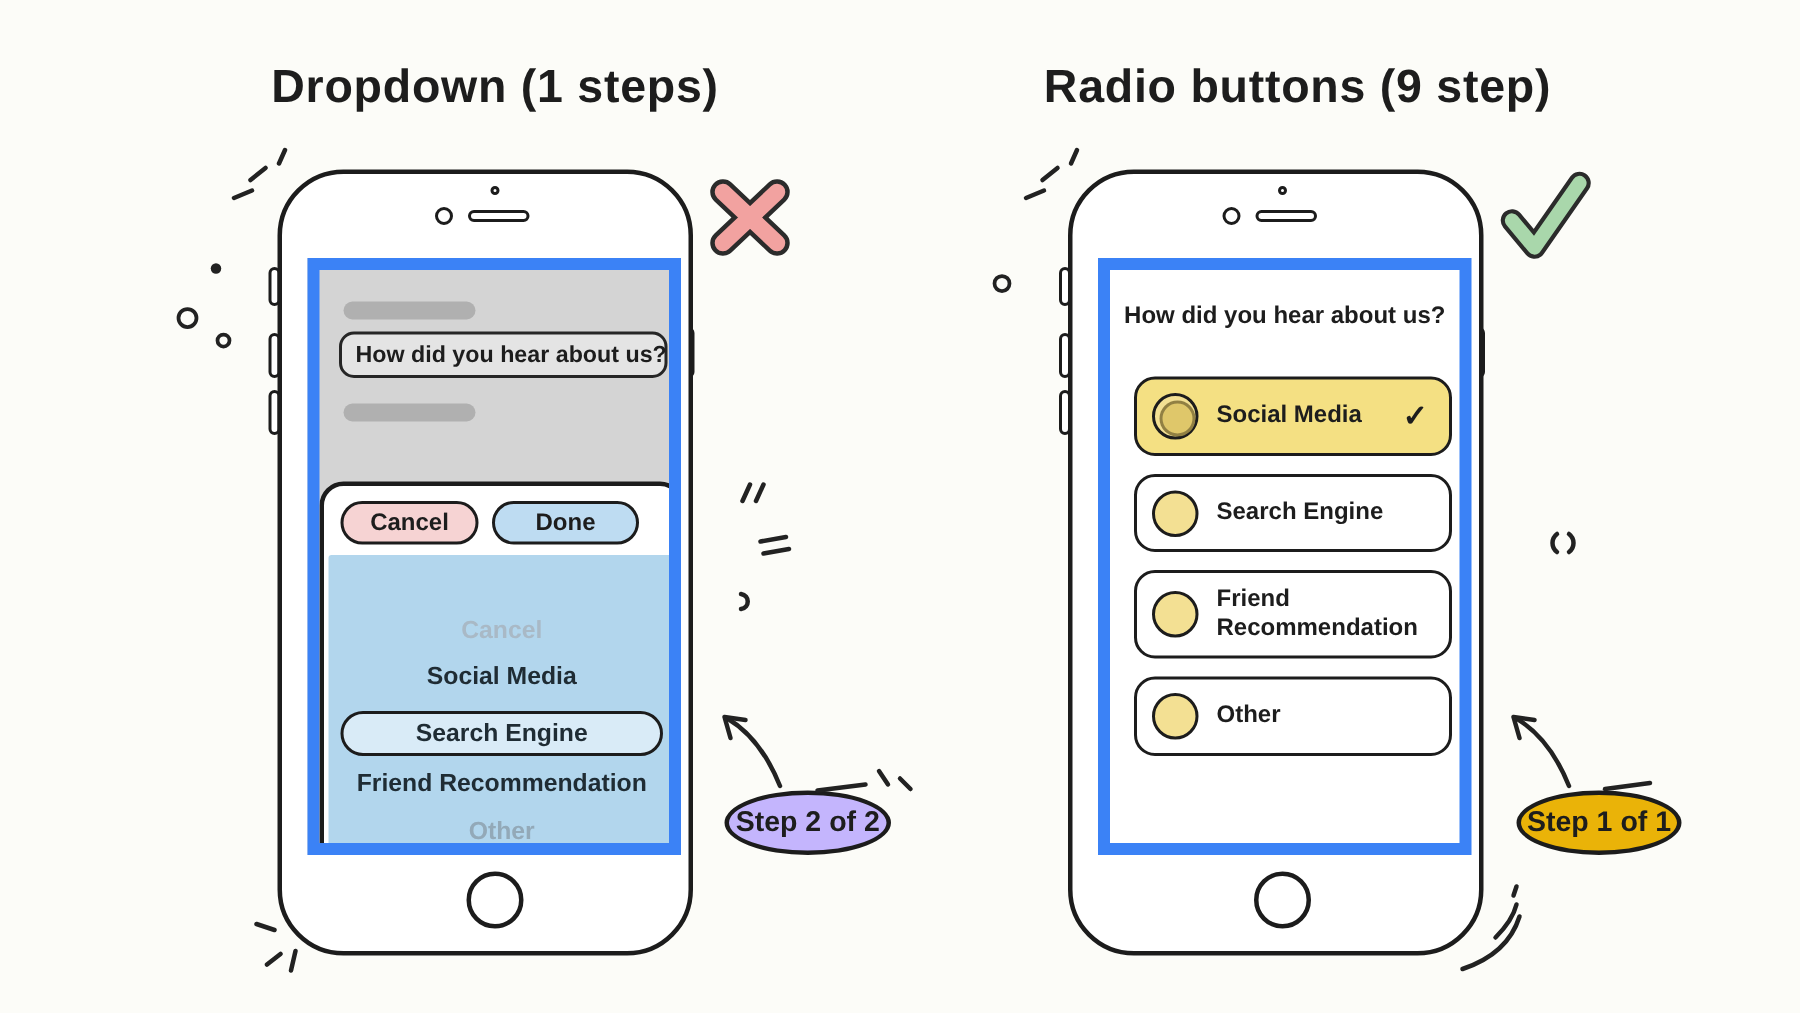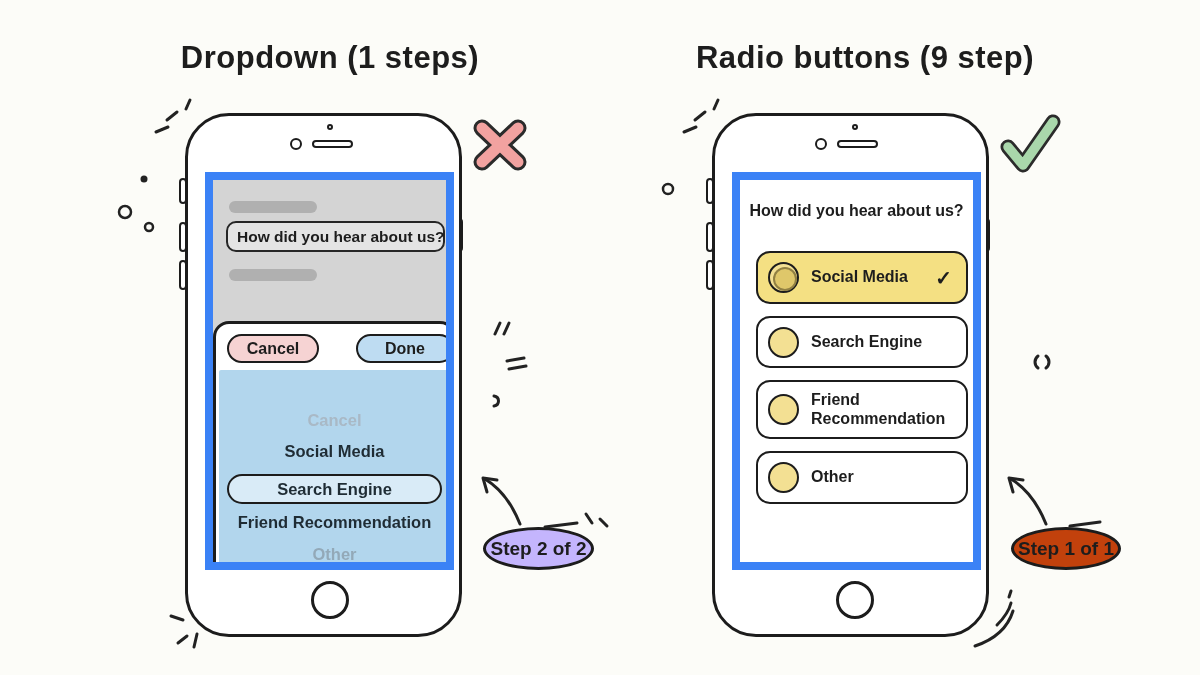--- a/index.html
+++ b/index.html
@@ -36,21 +36,21 @@
   .question { top:22px; width:100%; text-align:center; font-size:16px; font-weight:700; }
   .radio-opt { left:16px; width:212px; background:#fff; border:2.5px solid #1c1c1c; border-radius:14px; display:flex; align-items:center; padding:0 10px; gap:12px; }
   .radio-opt.selected { background:#f4e083; }
   .radio-circ { width:31px; height:31px; min-width:31px; border:2.5px solid #1c1c1c; border-radius:50%; background:#f3e093; position:relative; }
   .radio-circ.on::after { content:""; position:absolute; left:3px; top:3px; width:20px; height:20px; border-radius:50%; background:#dfc76a; border:2px solid rgba(80,70,35,.55); }
   .radio-lbl { font-size:16px; font-weight:700; line-height:1.15; flex:1; }
   .opt-check { font-size:20px; font-weight:700; margin-right:4px; }
 
   .step-badge { top:527px; height:43px; border:3px solid #1c1c1c; border-radius:50%; display:flex; align-items:center; justify-content:center; font-size:19px; font-weight:700; }
   .step-badge.pink { left:483px; width:111px; background:#c4b5fd; }
-  .step-badge.yellow { left:1011px; width:110px; background:#c2410c; }
+  .step-badge.yellow { left:1011px; width:110px; background:#eab308; }
 
   svg.overlay { left:0; top:0; pointer-events:none; }
 </style>
 </head>
 <body>
 
 <div class="abs panel-title" style="left:130px;">Dropdown (1 steps)</div>
 
 <div class="abs side-btn" style="left:179px;top:178px;height:26px;"></div>
 <div class="abs side-btn" style="left:179px;top:222px;height:30px;"></div>
@@ -68,21 +68,21 @@
   <div class="abs dropdown-field">
     <span class="lbl">How did you hear about us?</span>
     <svg width="18" height="11">
         <polyline points="2,2 9,8.5 16,2" fill="none" stroke="#222" stroke-width="2.8" stroke-linecap="round" stroke-linejoin="round"></polyline>
       </svg>
   </div>
   <div class="abs ph-bar" style="left:16px;top:89px;"></div>
 
   <div class="abs sheet">
     <div class="abs sheet-btn" style="left:11px;width:92px;background:#f6d3d3;">Cancel</div>
-    <div class="abs sheet-btn" style="left:140px;width:98px;background:#bedcf2;">Done</div>
+    <div class="abs sheet-btn" style="left:112px;width:98px;background:#bedcf2;">Done</div>
 
     <div class="abs picker">
       <div class="abs pick-item faded-top" style="top:41px;">Cancel</div>
       <div class="abs pick-item" style="top:72px;">Social Media</div>
       <div class="abs pick-pill">
         <span class="pick-item">Search Engine</span>
       </div>
       <div class="abs pick-item" style="top:143px;">Friend Recommendation</div>
       <div class="abs pick-item faded" style="top:175px;">Other</div>
     </div>

